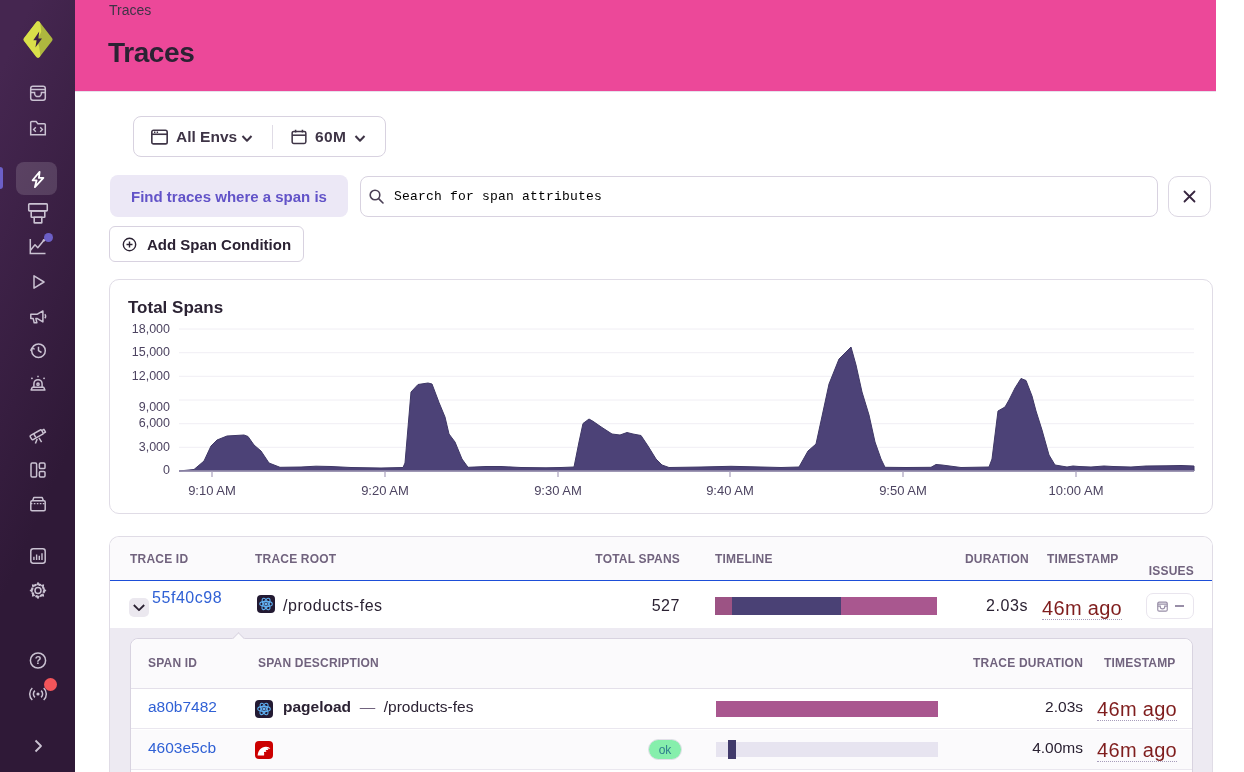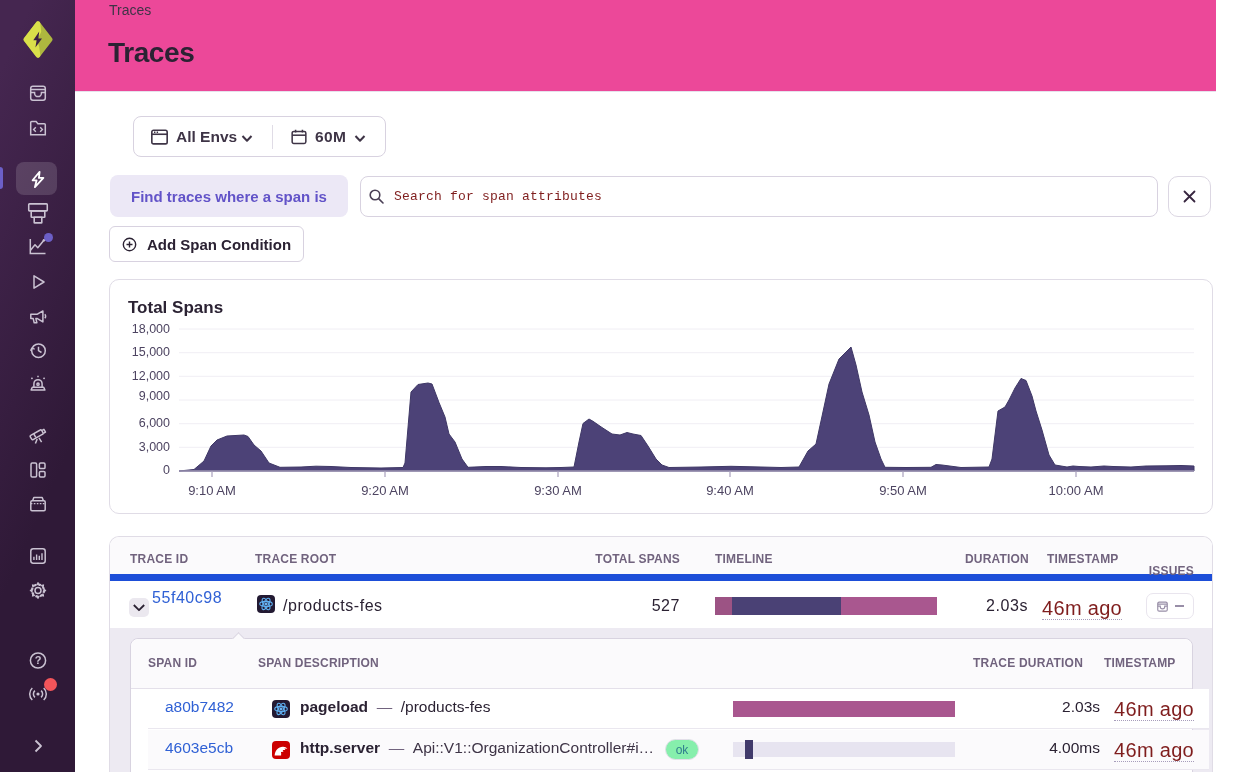--- a/index.html
+++ b/index.html
@@ -27,44 +27,44 @@
     background:#fff; border:1px solid #d8d2e0; border-radius:8px; display:flex; align-items:center;margin-left:24px; }
   .fseg { font-size:15.5px; font-weight:bold; color:#3e3446; }
   #fsep { width:1px; height:24px; background:#e0dce6; }
   
   #qpill { position:absolute; left:110px; top:175px; width:238px; height:42px; background:#ece8f6;
     border-radius:8px; display:flex; align-items:center; justify-content:center;
     color:#6253c8; font-size:15px; font-weight:bold; }
   #searchbox { position:absolute; left:360px; top:176px; width:798px; height:41px;
     background:#fff; border:1px solid #d8d2e0; border-radius:8px; }
   #searchph { position:absolute; left:394px; top:189px; font-family:"Liberation Mono",monospace;
-    font-size:13px; color:#7f1d1d; letter-spacing:0.2px;}
+    font-size:13px; color:#000000; letter-spacing:0.2px;}
   #xbtn { position:absolute; left:1168px; top:176px; width:43px; height:41px;
     background:#fff; border:1px solid #dcd7e3; border-radius:10px; display:flex; align-items:center; justify-content:center;}
   #addspan { position:absolute; left:109px; top:226px; width:195px; height:36px; font-size:15px; gap:10px;}
   
   #chartpanel { position:absolute; left:109px; top:279px; width:1104px; height:235px;
     background:#fff; border:1px solid #e0dce6; border-radius:10px; }
   #charttitle { position:absolute; left:18px; top:18px; font-size:17px; font-weight:bold; color:#2b2233; }
   .ylab { position:absolute; width:62px; text-align:right; font-size:12.5px; color:#4d4461; }
   .xlab { position:absolute; width:80px; text-align:center; font-size:13px; color:#4d4461; }
   
   #tablepanel { position:absolute; left:109px; top:536px; width:1104px; height:244px;
     background:#fff; border:1px solid #e0dce6; border-radius:10px 10px 0 0; border-bottom:none; overflow:hidden;}
   .th { position:absolute; font-size:12px; font-weight:bold; color:#71637e; letter-spacing:0.2px; }
-  #thead { position:absolute; left:0; top:0; width:1104px; height:44px; background:#fbfafc; border-bottom:7px solid #1d4ed8;}
+  #thead { position:absolute; left:0; top:0; width:1104px; height:44px; background:#fbfafc; border-bottom:1px solid #1d4ed8;}
   #trow1 { position:absolute; left:0; top:44px; width:1104px; height:47px; background:#fff; }
   #expanded { position:absolute; left:0; top:91px; width:1104px; height:153px; background:#edeaf2; }
   #nested { position:absolute; left:20px; top:10px; width:1063px; height:143px; background:#fff;
      border:1px solid #d8d3e0; border-radius:8px; }
   #caret { position:absolute; left:103px; top:-5px; width:9px; height:9px; background:#fbfafc;
      border-left:1px solid #d8d3e0; border-top:1px solid #d8d3e0; transform:rotate(45deg); }
   #nhead { position:absolute; left:0; top:0; width:1061px; height:50px; background:#fbfafc;
      border-bottom:1px solid #e4e0ea; border-radius:8px 8px 0 0;}
-  .nrow { position:absolute; left:17px; width:1061px; height:40px;padding-left:24px; }
+  .nrow { position:absolute; left:0; width:1061px; height:40px;padding-left:24px; }
   .link { color:#3061d5; font-size:16px; }
   #trow1 .link, #trow1 .cell { letter-spacing:0.55px; }
   #nested .link { font-size:15.5px; }
   #nested .cell { font-size:15.5px; }
   .cell { position:absolute; font-size:16px; color:#2b2233; }
   .num { text-align:right; }
   .ago { color:#7f1d1d; font-size:20px; letter-spacing:0.3px; border-bottom:1px dotted #a79dbb; }
 </style>
 </head>
 <body>
@@ -205,21 +205,21 @@
       </g>
       <path d="M69 191 L84 189.5 L94 181 L101 166 L107 160 L117 156 L134 155 L138 156.5 L144 165 L151 171 L159 183 L170 187.3 L191 187 L206 186.2 L221 186.5 L241 187.5 L271 188 L293 187.5 L295 183 L301 112 L308 104.5 L318 103 L322 104 L329 122.5 L335 137 L339 154 L345 162 L352 179 L358 187.3 L376 186.5 L391 186.5 L411 187.5 L436 187.8 L451 187.5 L464 187 L469 162 L473 143.5 L479 139 L483 141.3 L492 147.5 L502 154 L510 155 L517 152.5 L523 154 L531 155.5 L538 166 L546 179 L552 185 L559 187.5 L591 187 L621 186.3 L651 187 L671 187.5 L689 187 L698 171 L706 164 L711 141 L719 104 L729 79 L741 67 L746 85 L752 112 L759 135 L765 162 L771 179 L775 187.3 L796 187.5 L821 187.3 L826 184.5 L832 185 L851 187.5 L879 187 L882 179 L888 131 L895 127 L899 120 L905 108 L911 98.5 L916 100.5 L922 116 L926 131 L932 150 L939 175 L945 185 L957 187 L963 186 L969 186.5 L981 187 L994 186 L1003 186.5 L1021 187 L1036 186 L1056 185.8 L1071 185.5 L1084 186 L1084 191 Z" fill="#4c4277" stroke="#3f3866" stroke-width="1"></path>
       <path d="M69 191 H1084" stroke="#9e96b5" stroke-width="1.6"></path>
       <g stroke="#a9a1bd" stroke-width="1.2">
         <path d="M102 191 v6 M275 191 v6 M448 191 v6 M620 191 v6 M793 191 v6 M966 191 v6"></path>
       </g>
     </svg>
     <div class="ylab" style="left:-2px;top:42px">18,000</div>
     <div class="ylab" style="left:-2px;top:65px">15,000</div>
     <div class="ylab" style="left:-2px;top:89px">12,000</div>
-    <div class="ylab" style="left:-2px;top:109px">9,000</div>
+    <div class="ylab" style="left:-2px;top:120px">9,000</div>
     <div class="ylab" style="left:-2px;top:136px">6,000</div>
     <div class="ylab" style="left:-2px;top:160px">3,000</div>
     <div class="ylab" style="left:-2px;top:183px">0</div>
     <div class="xlab" style="left:62px;top:203px">9:10 AM</div>
     <div class="xlab" style="left:235px;top:203px">9:20 AM</div>
     <div class="xlab" style="left:408px;top:203px">9:30 AM</div>
     <div class="xlab" style="left:580px;top:203px">9:40 AM</div>
     <div class="xlab" style="left:753px;top:203px">9:50 AM</div>
     <div class="xlab" style="left:926px;top:203px">10:00 AM</div>
   </div>
@@ -289,21 +289,20 @@
           <div class="abs" style="left:585px;top:12px;width:222px;height:16px;background:#a9578f"></div>
           <div class="cell num" style="left:822px;top:9px;width:130px">2.03s</div>
           <div class="abs" style="left:946px;top:9px;width:100px;text-align:right"><span class="ago">46m ago</span></div>
         </div>
         <div class="nrow" style="top:91px;border-bottom:1px solid #eae7ef;background:#fbfafc">
           <div class="abs link" style="left:17px;top:9px">4603e5cb</div>
           <svg class="abs" style="left:124px;top:11px" width="18" height="18" viewBox="0 0 18 18">
             <rect width="18" height="18" rx="4" fill="#c00"></rect>
             <path d="M2.6 14.4 C3 9.4 6.4 5.9 10.7 5.7 C12.8 5.6 14.5 6.4 15.4 7.7 L12.3 7.6 C12.8 8 13.2 8.5 13.4 9.1 L10.6 9 C11 9.5 11.3 10.1 11.4 10.7 L8.9 11 C9.2 12 9.3 13.1 9.1 14.4 Z" fill="#fff"></path>
           </svg>
-          <div class="cell" style="left:152px;top:9px"><b>http.server</b><span style="color:#71637e">&nbsp;&nbsp;—&nbsp;&nbsp;</span><span style="color:#3e3446">Api::V1::OrganizationController#i…</span></div>
           <div class="abs" style="left:517px;top:9px;width:34px;height:21px;background:#86efac;border:1px solid #e3dfe9;border-radius:11px;display:flex;align-items:center;justify-content:center;font-size:12px;color:#2f7d8e">ok</div>
           <div class="abs" style="left:585px;top:12px;width:222px;height:15px;background:#e7e4f0"></div>
           <div class="abs" style="left:597px;top:10px;width:8px;height:19px;background:#413a6b"></div>
           <div class="cell num" style="left:822px;top:9px;width:130px">4.00ms</div>
           <div class="abs" style="left:946px;top:9px;width:100px;text-align:right"><span class="ago">46m ago</span></div>
         </div>
       </div>
     </div>
   </div>
 

